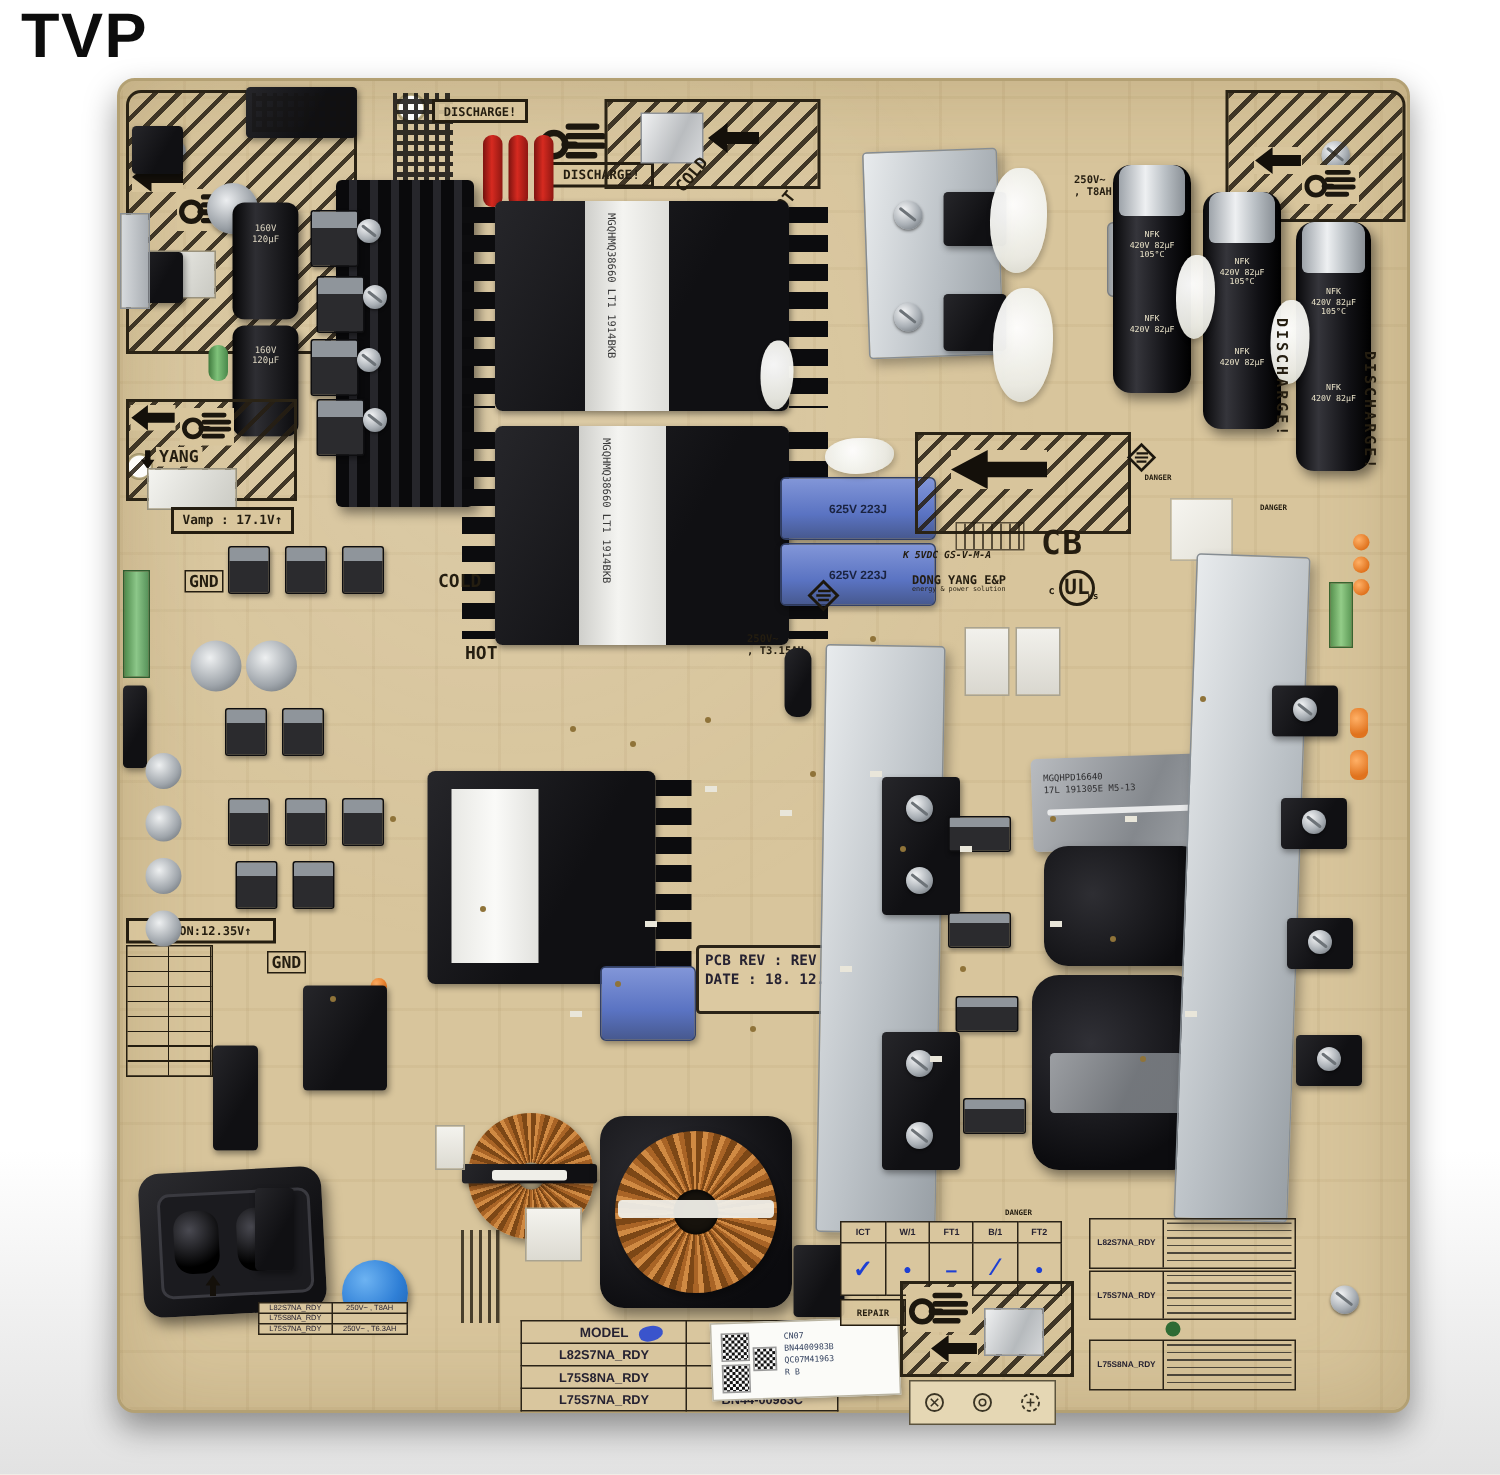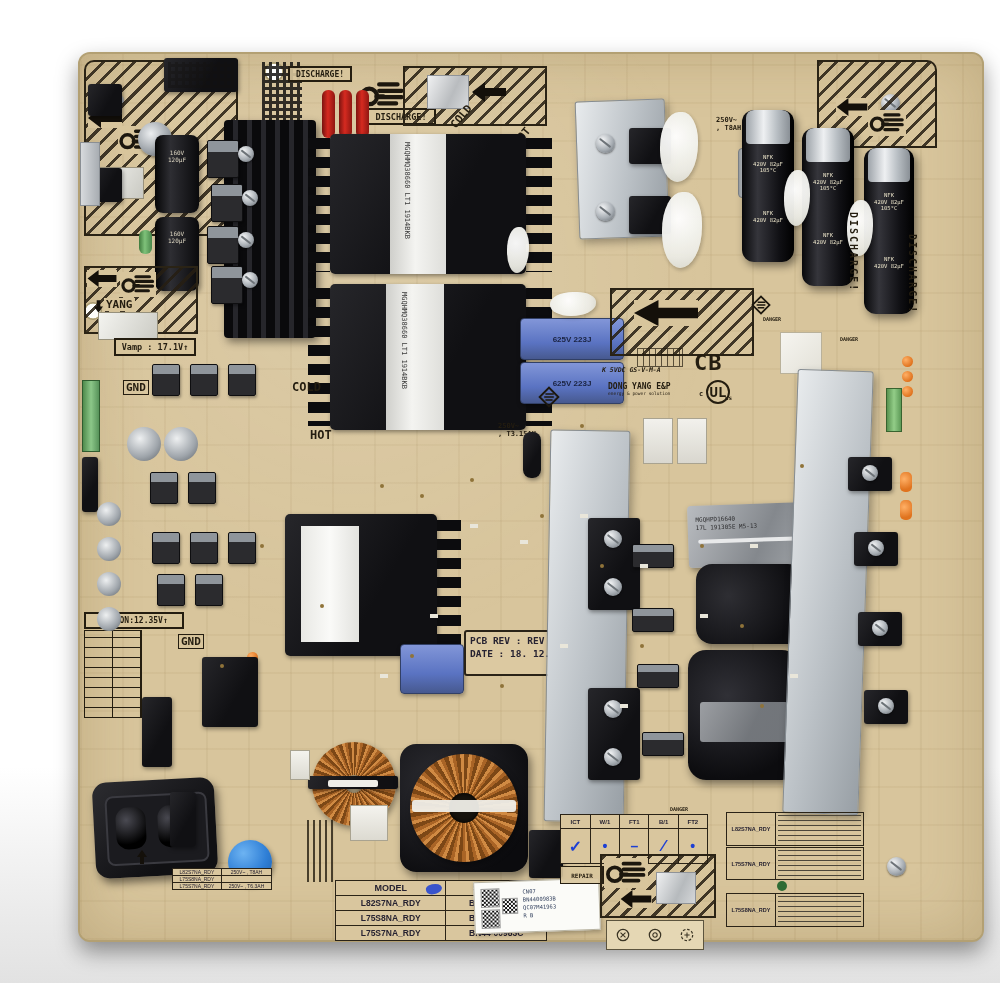--- a/index.html
+++ b/index.html
@@ -2,21 +2,21 @@
 <html><head>
 <meta charset="utf-8">
 <style>
   html,body{margin:0;padding:0;background:#fff;}
   .stage{position:relative;width:1000px;height:983px;overflow:hidden;
          background:linear-gradient(180deg,#ffffff 0 78%,#ececec 92%,#e2e2e2);
          font-family:"Liberation Sans",sans-serif;}
   .abs{position:absolute;}
   .tvp{left:14px;top:0px;font-weight:bold;font-size:42px;letter-spacing:1px;color:#0d0d0d;}
   .board{left:78px;top:52px;width:858px;height:886px;background:#d8c59c;border:2px solid #b3a073;
-         border-radius:12px;box-shadow:0 10px 22px rgba(0,0,0,.4),inset 0 0 60px rgba(120,95,45,.25);padding-left:44px;}
+         border-radius:12px;box-shadow:0 10px 22px rgba(0,0,0,.4),inset 0 0 60px rgba(120,95,45,.25);}
   .texture{left:0;top:0;width:100%;height:100%;pointer-events:none;border-radius:12px;
     background-image:
       radial-gradient(circle at 30% 25%, rgba(255,255,255,.10), transparent 40%),
       repeating-linear-gradient(90deg, rgba(130,100,50,.07) 0 2px, transparent 2px 42px),
       repeating-linear-gradient(0deg, rgba(130,100,50,.06) 0 2px, transparent 2px 38px);}
   .hatch{background:repeating-linear-gradient(135deg, rgba(38,30,18,.85) 0 3px, transparent 3px 11px);
          border:2px solid #2a2315;}
   .lblbox{border:2px solid #241d10;color:#241d10;font-weight:bold;background:#d8c59ce6;
           display:flex;align-items:center;justify-content:center;
           font-family:"DejaVu Sans Mono",monospace;white-space:nowrap;}
@@ -47,20 +47,21 @@
   .qr{background:repeating-conic-gradient(#111 0% 25%, #fff 0% 50%) 0 0/4px 4px;border:1px solid #999;}
   .hole{border-radius:50%;background:radial-gradient(circle,#fdfdfb 55%,#b5a87f 60%,#8e8057 75%,transparent 78%);}
   .orangedot{border-radius:50%;background:radial-gradient(circle at 35% 35%,#ffb066,#e0731e 70%);}
   .toroid{border-radius:50%;background:repeating-conic-gradient(from 0deg,#7c4716 0deg 5deg,#d08a43 5deg 9deg,#a96426 9deg 13deg);box-shadow:2px 3px 6px rgba(0,0,0,.4);}
   svg.icon{display:block;}
 </style>
 </head>
 <body>
 
 <div class="stage">
+  <div class="abs tvp">TVP</div>
 
   <div class="abs board">
     <div class="abs texture"></div>
 
     <div class="abs hole" style="left:184px;top:8px;width:20px;height:20px;"></div>
     <div class="abs hole" style="left:4px;top:248px;width:18px;height:18px;"></div>
     <div class="abs screw" style="left:25px;top:38px;width:19px;height:19px;">
         <i></i>
       </div>
     <div class="abs screw" style="left:801px;top:40px;width:19px;height:19px;">
@@ -416,21 +417,21 @@
             <td style="font-size:5px;">L75S8NA_RDY</td>
           <td style="font-size:5px;"></td>
           </tr>
       <tr>
             <td style="font-size:5px;">L75S7NA_RDY</td>
           <td style="font-size:5px;">250V~ , T6.3AH</td>
           </tr>
     </tbody>
       </table>
 
-    <table class="t abs" style="left:255px;top:826px;width:212px;">
+    <table class="t abs" style="left:267px;top:826px;width:212px;">
       <tbody>
           <tr>
             <th style="font-size:9px;height:14px;">MODEL</th>
           <th style="font-size:9px;">SEC  CODE</th>
           </tr>
       <tr>
             <td style="font-size:8.5px;font-weight:bold;height:14px;">L82S7NA_RDY</td>
           <td style="font-size:8.5px;font-weight:bold;">BN44-00983B</td>
           </tr>
       <tr>

